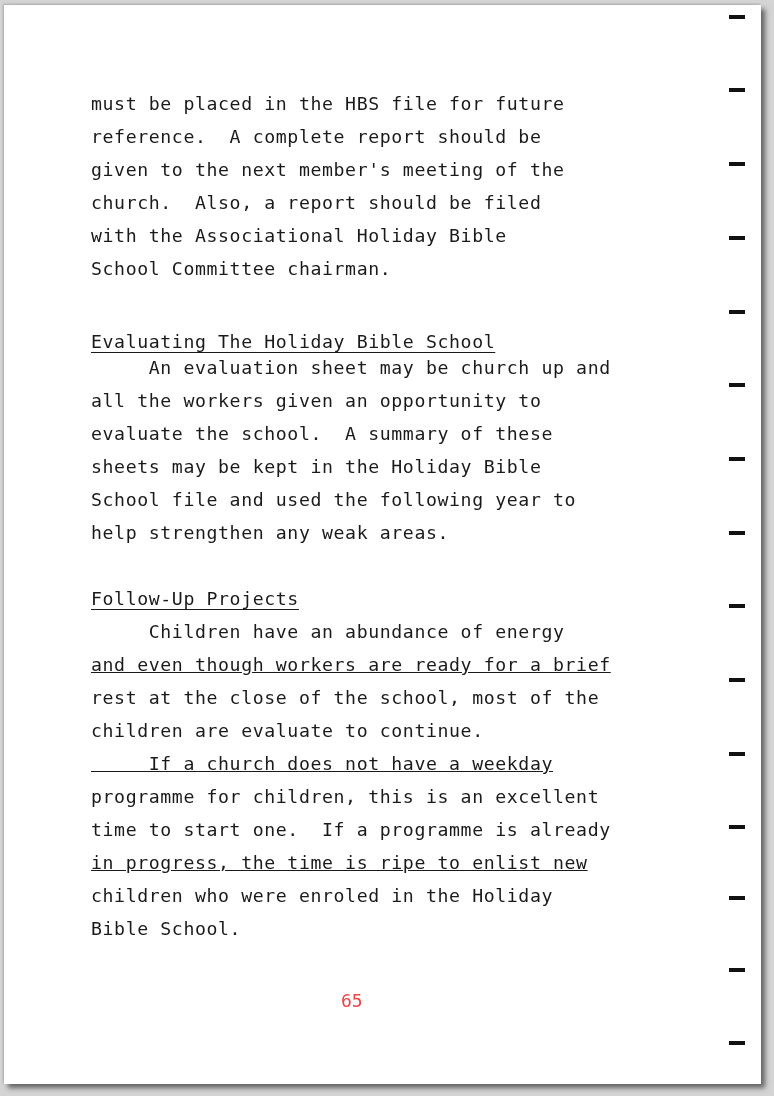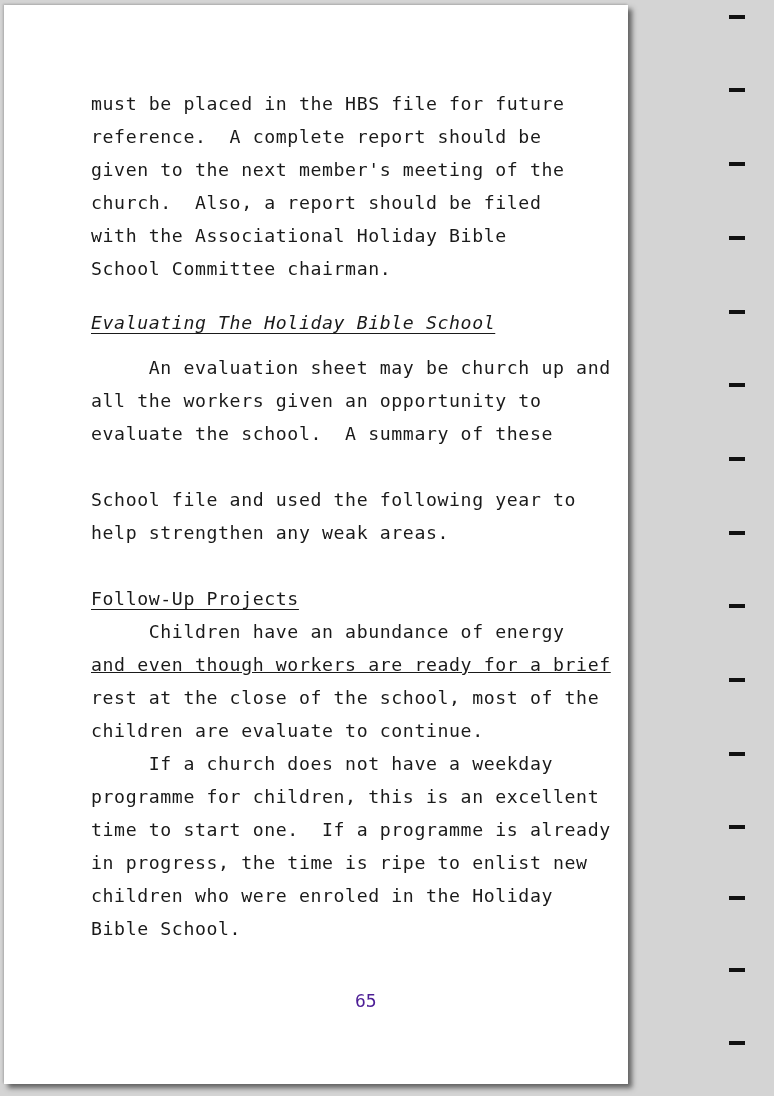--- a/index.html
+++ b/index.html
@@ -7,21 +7,21 @@
       padding: 0;
       background: #d4d4d4;
       width: 774px;
       height: 1096px;
       overflow: hidden;
     }
     .page {
       position: absolute;
       left: 4px;
       top: 5px;
-      width: 624px;
+      width: 757px;
       height: 1079px;
       background: #ffffff;
       box-shadow: 4px 4px 5px rgba(60,60,60,0.75), -1px -1px 2px rgba(120,120,120,0.4);
     }
     .text {
       position: absolute;
       left: 87px;
       font-family: "DejaVu Sans Mono", "Liberation Mono", monospace;
       font-size: 18.2px;
       color: #1a1a1a;
@@ -33,25 +33,25 @@
       left: 0;
       height: 33px;
       line-height: 33px;
     }
     .heading {
       text-decoration: underline;
       text-underline-offset: 4px;
     }
     .pagenum {
       position: absolute;
-      left: 351px;
+      left: 337px;
       top: 985px;
       font-family: "DejaVu Sans Mono", "Liberation Mono", monospace;
       font-size: 18px;
-      color: #4c1d95;
+      color: #ef4444;
     }
     .tick {
       position: absolute;
       left: 729px;
       width: 16px;
       height: 4px;
       background: #111;
     }
   </style>
 </head>
@@ -60,36 +60,37 @@
 <div class="page">
 
   <div class="text" style="top:82px;">
     <div class="line" style="top:0px;">must be placed in the HBS file for future</div>
     <div class="line" style="top:33px;">reference.  A complete report should be</div>
     <div class="line" style="top:66px;">given to the next member's meeting of the</div>
     <div class="line" style="top:99px;">church.  Also, a report should be filed</div>
     <div class="line" style="top:132px;">with the Associational Holiday Bible</div>
     <div class="line" style="top:165px;">School Committee chairman.</div>
 
-    <div class="line heading" style="top:219px;font-style:italic;">Evaluating The Holiday Bible School</div>
+    <div class="line heading" style="top:238px;">Evaluating The Holiday Bible School</div>
     <div class="line" style="top:264px;">     An evaluation sheet may be church up and</div>
     <div class="line" style="top:297px;">all the workers given an opportunity to</div>
     <div class="line" style="top:330px;">evaluate the school.  A summary of these</div>
+    <div class="line" style="top:363px;">sheets may be kept in the Holiday Bible</div>
     <div class="line" style="top:396px;">School file and used the following year to</div>
     <div class="line" style="top:429px;text-align:right;">help strengthen any weak areas.</div>
 
     <div class="line heading" style="top:495px;">Follow-Up Projects</div>
     <div class="line" style="top:528px;">     Children have an abundance of energy</div>
     <div class="line" style="top:561px;text-decoration:underline;">and even though workers are ready for a brief</div>
     <div class="line" style="top:594px;">rest at the close of the school, most of the</div>
     <div class="line" style="top:627px;">children are evaluate to continue.</div>
-    <div class="line" style="top:660px;">     If a church does not have a weekday</div>
+    <div class="line" style="top:660px;text-decoration:underline;">     If a church does not have a weekday</div>
     <div class="line" style="top:693px;">programme for children, this is an excellent</div>
     <div class="line" style="top:726px;">time to start one.  If a programme is already</div>
-    <div class="line" style="top:759px;">in progress, the time is ripe to enlist new</div>
+    <div class="line" style="top:759px;text-decoration:underline;">in progress, the time is ripe to enlist new</div>
     <div class="line" style="top:792px;">children who were enroled in the Holiday</div>
     <div class="line" style="top:825px;">Bible School.</div>
   </div>
 
   <div class="pagenum">65</div>
 </div>
 
 <div class="tick" style="top:15px;"></div>
 <div class="tick" style="top:88px;"></div>
 <div class="tick" style="top:162px;"></div>

